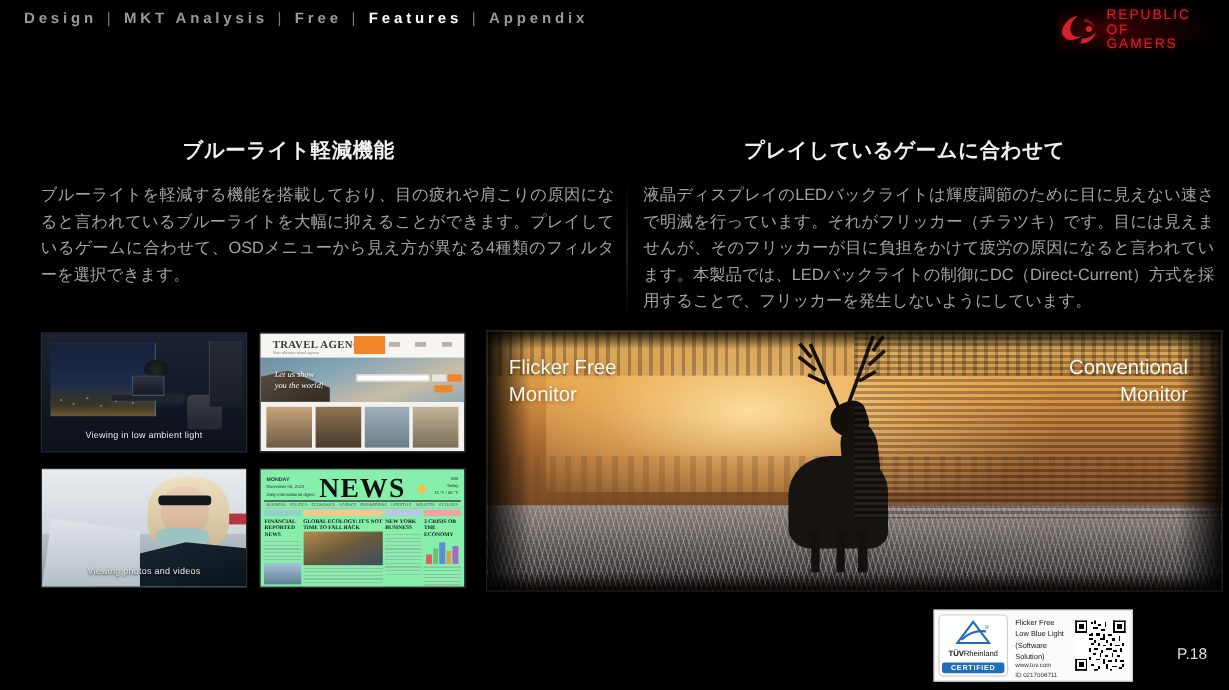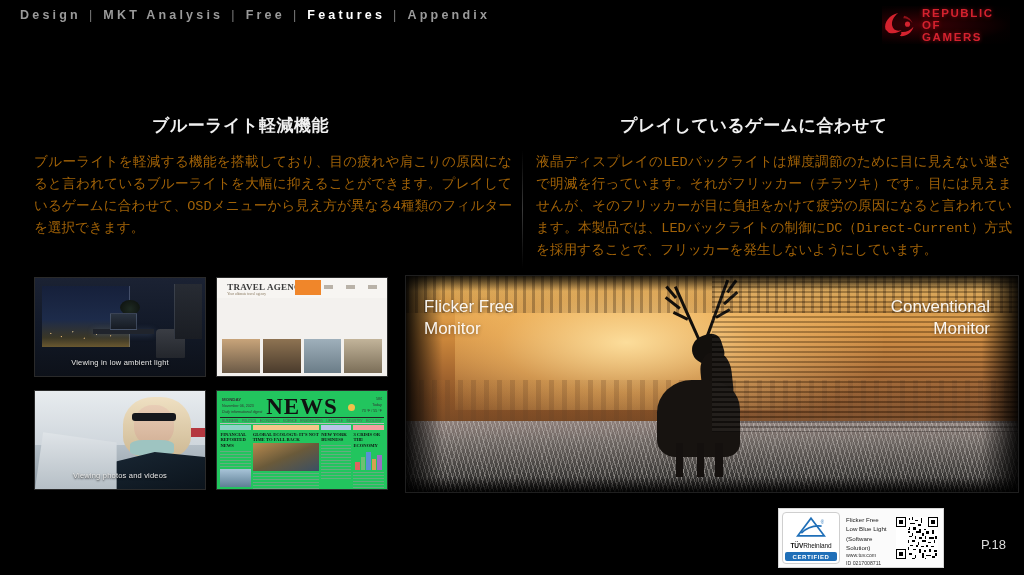--- a/index.html
+++ b/index.html
@@ -23,21 +23,21 @@
   
   .rog {
     position:absolute; right:14px; top:6px;
     width:128px; height:38px;
     display:flex; align-items:center; gap:6px;
     background: radial-gradient(ellipse at 30% 50%, rgba(70,0,6,.85) 0%, rgba(20,0,2,.2) 70%, rgba(0,0,0,0) 100%);
   }
   .rog-mark { width:34px; height:30px; flex:none; }
   .rog-text { line-height:1.05; }
   .rog-text div {
-    color:#d4222e; font-size:11.5px; font-weight:bold;
+    color:#d4222e; font-size:11.5px; font-weight:normal;
     letter-spacing:1.6px; text-shadow:0 0 4px rgba(220,20,40,.6);
   }
 
   
   .title {
     position:absolute; left:48px; top:45px;
     font-size:38px; color:#f2f2f2; letter-spacing:0px;
     font-weight:400; white-space:nowrap;
   }
 
@@ -45,23 +45,22 @@
   .h-left, .h-right {
     position:absolute; top:114px;
     font-size:17px; font-weight:bold; color:#f0f0f0; letter-spacing:.5px;
   }
   .h-left  { left:152px; }
   .h-right { left:620px; }
 
   
   .p-left, .p-right {
     position:absolute; top:152px;
-    font-size:13.6px; line-height:1.62; color:#a16207;
+    font-size:13.6px; line-height:1.62; color:#a3a3a3;
     text-align:justify;
-    font-family:Liberation Mono, monospace;
   }
   .p-left  { left:34px;  width:478px; }
   .p-right { left:536px; width:476px; }
 
   .vdiv {
     position:absolute; left:522px; top:150px; width:1px; height:118px;
     background:linear-gradient(to bottom, rgba(120,120,120,0), rgba(130,130,130,.45), rgba(120,120,120,0));
   }
 
   
@@ -192,21 +191,21 @@
     background:linear-gradient(to bottom right,#1b2a38,#0c141c);
     clip-path:polygon(0 55%, 60% 10%, 100% 22%, 100% 100%, 0 100%);
   }
   .photo .door {
     position:absolute; left:0; top:42%; width:48%; height:58%;
     background:linear-gradient(to bottom,#dfe4e8,#b6bfc6);
     clip-path:polygon(10% 0, 100% 18%, 100% 100%, 0 100%);
   }
 
   
-  .news { position:absolute; inset:0; background:#22c55e; }
+  .news { position:absolute; inset:0; background:#86efac; }
   .news .mast {
     position:absolute; left:0; right:0; top:4%; height:22%;
     font-family:"Liberation Serif", serif; font-weight:bold;
     font-size:23px; color:#111; text-align:center; line-height:1;
     letter-spacing:1px;
   }
   .news .meta-l {
     position:absolute; left:3%; top:5%; width:28%;
     font-size:3.6px; color:#333; line-height:1.7;
   }
@@ -429,20 +428,28 @@
 
   <div class="thumb" id="th2">
     <div class="web">
       <div class="topbar"></div>
       <div class="logo">
         <span>TRAVEL AGENCY</span>
         <small>Your ultimate travel agency</small>
       </div>
       <div class="navbox"></div>
       <div class="navitems"></div>
+      <div class="hero">
+        <div class="rock"></div>
+        <div class="script">Let us show<br>you the world!</div>
+        <div class="searchbar"></div>
+        <div class="btn1"></div>
+        <div class="btn2"></div>
+        <div class="btn3"></div>
+      </div>
       <div class="tiles">
         <div class="t1"></div>
         <div class="t2"></div>
         <div class="t3"></div>
         <div class="t4"></div>
       </div>
     </div>
     <div class="cap"></div>
   </div>
 

